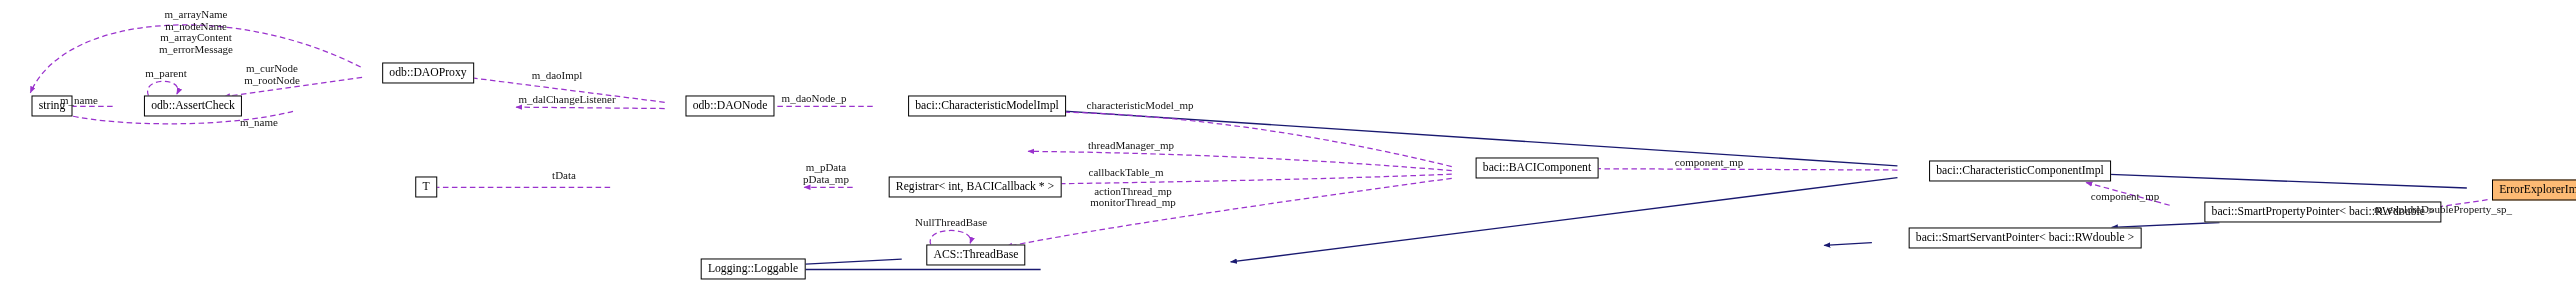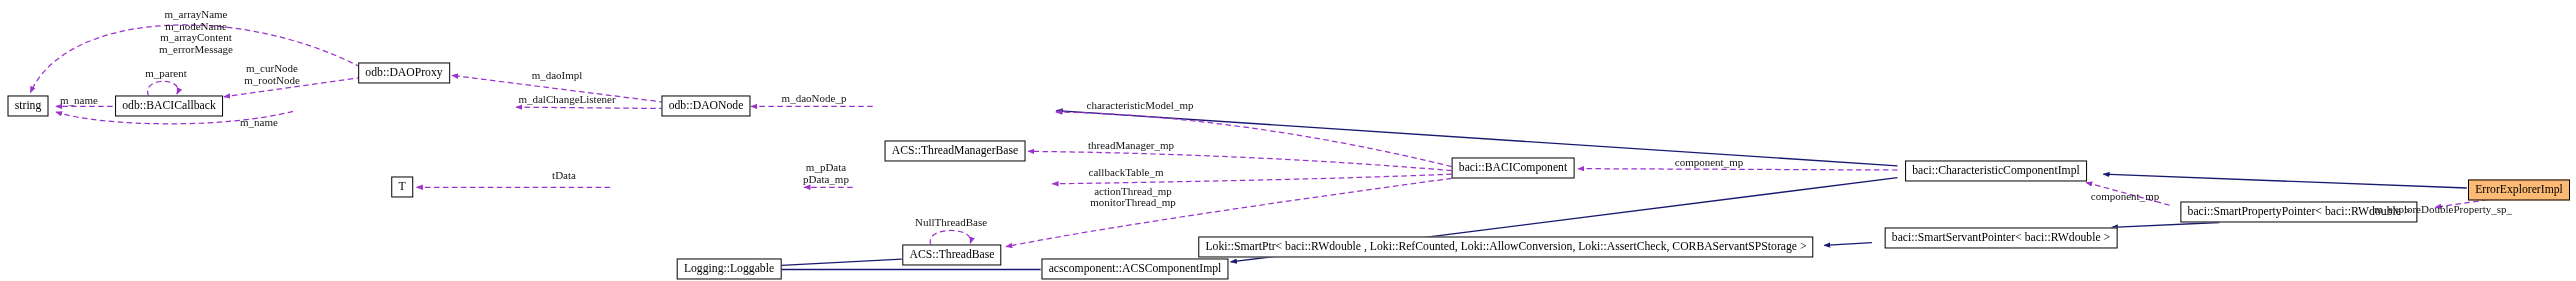--- a/index.html
+++ b/index.html
@@ -20,20 +20,21 @@
     position:absolute;
     transform:translate(-50%,-50%);
     background:#ffffff;
     border:0.7px solid #000000;
     padding:2.8px 6.2px;
     font-size:11.7px;
     line-height:1.15;
     color:#000000;
     white-space:nowrap;
     z-index:2;
+    margin-left:24px;
   }
   .node.hl{
     background:#fdba74;
   }
   .elabel{
     position:absolute;
     transform:translate(-50%,-50%);
     font-size:11px;
     color:#141414;
     white-space:nowrap;
@@ -104,29 +105,28 @@
   <div class="elabel" style="left:826px;top:179px">pData_mp</div>
   <div class="elabel" style="left:1126px;top:172px">callbackTable_m</div>
   <div class="elabel" style="left:1133px;top:191px">actionThread_mp</div>
   <div class="elabel" style="left:1133px;top:202px">monitorThread_mp</div>
   <div class="elabel" style="left:951px;top:222px">NullThreadBase</div>
   <div class="elabel" style="left:1709px;top:162px">component_mp</div>
   <div class="elabel" style="left:2125px;top:196px">component_mp</div>
   <div class="elabel" style="left:2443px;top:209px">m_exploreDoubleProperty_sp_</div>
 
   <div class="node" style="left:28px;top:106px">string</div>
-  <div class="node" style="left:169px;top:106px">odb::BACICallback</div>
+  <div class="node" style="left:169px;top:106px">odb::AssertCheck</div>
   <div class="node" style="left:404px;top:73px">odb::DAOProxy</div>
   <div class="node" style="left:706px;top:106px">odb::DAONode</div>
-  <div class="node" style="left:955px;top:151px">ACS::ThreadManagerBase</div>
+  <div class="node" style="left:963px;top:106px">baci::CharacteristicModelImpl</div>
   <div class="node" style="left:402px;top:187px">T</div>
+  <div class="node" style="left:951px;top:187px">Registrar&lt; int, BACICallback * &gt;</div>
   <div class="node" style="left:1513px;top:168px">baci::BACIComponent</div>
   <div class="node" style="left:1996px;top:171px">baci::CharacteristicComponentImpl</div>
   <div class="node" style="left:952px;top:255px">ACS::ThreadBase</div>
   <div class="node" style="left:729px;top:269px">Logging::Loggable</div>
-  <div class="node" style="left:1135px;top:269px">acscomponent::ACSComponentImpl</div>
-  <div class="node" style="left:1506px;top:247px">Loki::SmartPtr&lt; baci::RWdouble , Loki::RefCounted, Loki::AllowConversion, Loki::AssertCheck, CORBAServantSPStorage &gt;</div>
   <div class="node" style="left:2299px;top:212px">baci::SmartPropertyPointer&lt; baci::RWdouble &gt;</div>
   <div class="node" style="left:2001px;top:238px">baci::SmartServantPointer&lt; baci::RWdouble &gt;</div>
   <div class="node hl" style="left:2519px;top:190px">ErrorExplorerImpl</div>
 
 </div>
 
 
 </body></html>

